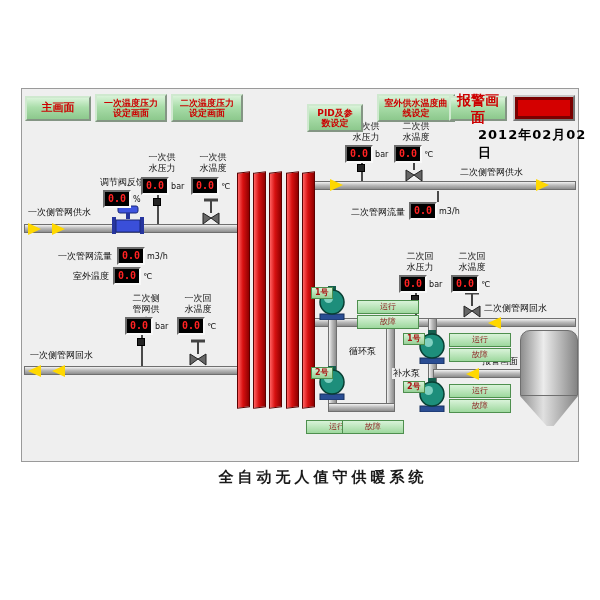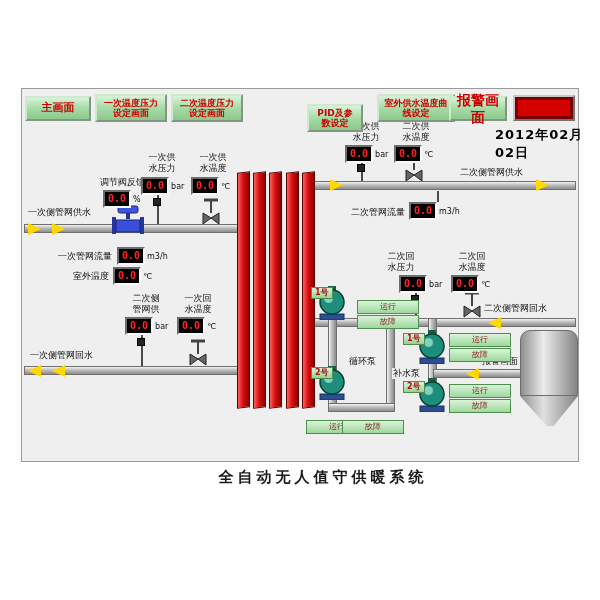--- a/index.html
+++ b/index.html
@@ -6,21 +6,21 @@
   html,body { width:600px; height:600px; }
   body { background:#fff; font-family:"DejaVu Sans","Liberation Sans",sans-serif; }
   .page { position:relative; width:600px; height:600px; background:#fff; overflow:hidden; }
   .panel { position:absolute; left:21px; top:88px; width:558px; height:374px; background:#efefef; border:1px solid #9a9a9a; }
   .tb { position:absolute; display:flex; align-items:center; justify-content:center; text-align:center;
         background:linear-gradient(180deg,#d9f3d9 0%,#a9dda9 45%,#8cc88c 100%);
         border:2px outset #cfe9cf; color:#cc0000; font-weight:bold; font-size:9px; line-height:1.15;
         padding:1px 4px; cursor:pointer; font-family:inherit; word-break:break-all; }
   .alarm-box { position:absolute; border:2px outset #c7c7c7; background:#d40000;
         box-shadow: inset 0 0 0 3px #7a0000; }
-  .date { position:absolute; font-size:13px; font-weight:bold; color:#000; letter-spacing:1px;margin-left:17px; }
+  .date { position:absolute; font-size:13px; font-weight:bold; color:#000; letter-spacing:1px; }
   .pipe { position:absolute; background:linear-gradient(180deg,#f2f2f2 0%,#bcbcbc 45%,#8d8d8d 100%); border:1px solid #6f6f6f; }
   .pipe.v { background:linear-gradient(90deg,#f2f2f2 0%,#bcbcbc 45%,#8d8d8d 100%); }
   .arr { position:absolute; width:0; height:0; border-top:6px solid transparent; border-bottom:6px solid transparent; }
   .arr.r { border-left:13px solid #ffd800; }
   .arr.l { border-right:13px solid #ffd800; }
   .hx { position:absolute; left:237px; top:172px; width:78px; height:236px; display:flex; gap:3px; }
   .plate { flex:1; background:linear-gradient(90deg,#ff6060 0%,#d81010 45%,#8f0000 100%); border:1px solid #5c0000; transform:skewY(-7deg); }
   .lbl { position:absolute; font-size:9px; color:#101010; line-height:1.25; }
   .lbl.one { white-space:nowrap; }
   .lbl.two { width:34px; text-align:center; word-break:break-all; }
@@ -191,21 +191,21 @@
     <span class="lcd">0.0</span>
     <span class="unit">bar</span>
   </div>
 
   <div class="lbl two" style="left:181px;top:293px;">一次回水温度</div>
   <div class="meter" style="left:177px;top:317px;">
     <span class="lcd">0.0</span>
     <span class="unit">℃</span>
   </div>
 
-  <div class="lbl two" style="left:384px;top:251px;">二次回水压力</div>
+  <div class="lbl two" style="left:403px;top:251px;">二次回水压力</div>
   <div class="meter" style="left:399px;top:275px;">
     <span class="lcd">0.0</span>
     <span class="unit">bar</span>
   </div>
 
   <div class="lbl two" style="left:455px;top:251px;">二次回水温度</div>
   <div class="meter" style="left:451px;top:275px;">
     <span class="lcd">0.0</span>
     <span class="unit">℃</span>
   </div>
@@ -226,21 +226,21 @@
     <svg width="30" height="34" viewBox="0 0 30 34">
       <rect x="11" y="0" width="8" height="5" fill="#155e4e"></rect>
       <rect x="3" y="28" width="24" height="6" fill="#2a4d93" stroke="#17305f" stroke-width="1"></rect>
       <circle cx="15" cy="16" r="12" fill="#1d8e7b" stroke="#083f33" stroke-width="1.5"></circle>
       <circle cx="11.5" cy="12.5" r="4.5" fill="#7fd0c0"></circle>
     </svg>
   </span>
   <div class="tag" style="left:311px;top:367px;">2号</div>
   <div class="status" style="left:306px;top:420px;">运行</div>
   <div class="status" style="left:342px;top:420px;">故障</div>
-  <div class="lbl one" style="left:349px;top:356px;">循环泵</div>
+  <div class="lbl one" style="left:349px;top:346px;">循环泵</div>
 
   <span class="svgicon" style="left:417px;top:330px;">
     <svg width="30" height="34" viewBox="0 0 30 34">
       <rect x="11" y="0" width="8" height="5" fill="#155e4e"></rect>
       <rect x="3" y="28" width="24" height="6" fill="#2a4d93" stroke="#17305f" stroke-width="1"></rect>
       <circle cx="15" cy="16" r="12" fill="#1d8e7b" stroke="#083f33" stroke-width="1.5"></circle>
       <circle cx="11.5" cy="12.5" r="4.5" fill="#7fd0c0"></circle>
     </svg>
   </span>
   <div class="tag" style="left:403px;top:333px;">1号</div>

